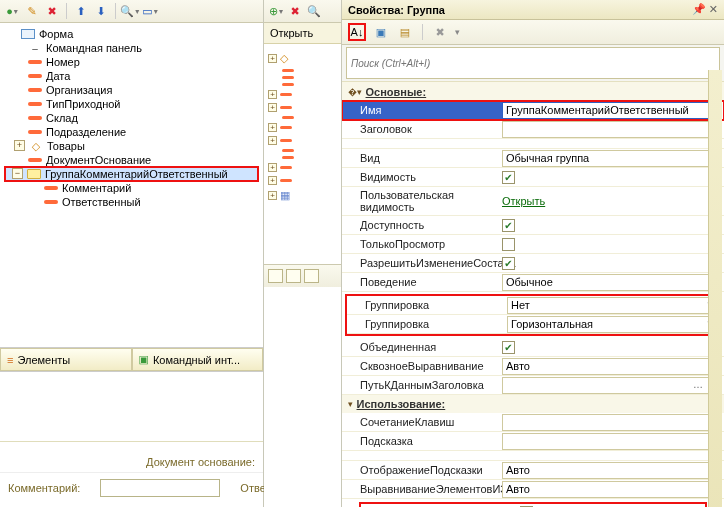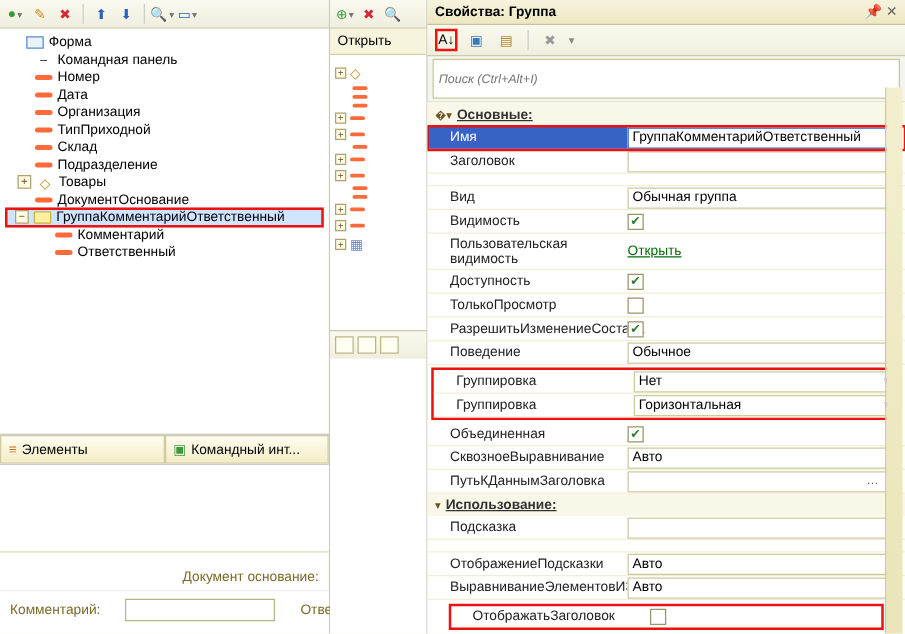--- a/index.html
+++ b/index.html
@@ -419,20 +419,26 @@
             </div>
           </div>
       </div>
 
       <div class="section">
           <span class="tri">▾</span>
           <b>Использование:</b>
         </div>
 
       <div class="prow">
+        <div class="pname">СочетаниеКлавиш</div>
+        <div class="pval">
+            <div class="ddfake"></div>
+          </div>
+      </div>
+      <div class="prow">
         <div class="pname">Подсказка</div>
         <div class="pval">
             <input type="text" style="">
           </div>
       </div>
       <div class="prow" style="min-height:10px"></div>
       <div class="prow">
         <div class="pname">ОтображениеПодсказки</div>
         <div class="pval">
             <div class="ddfake">

